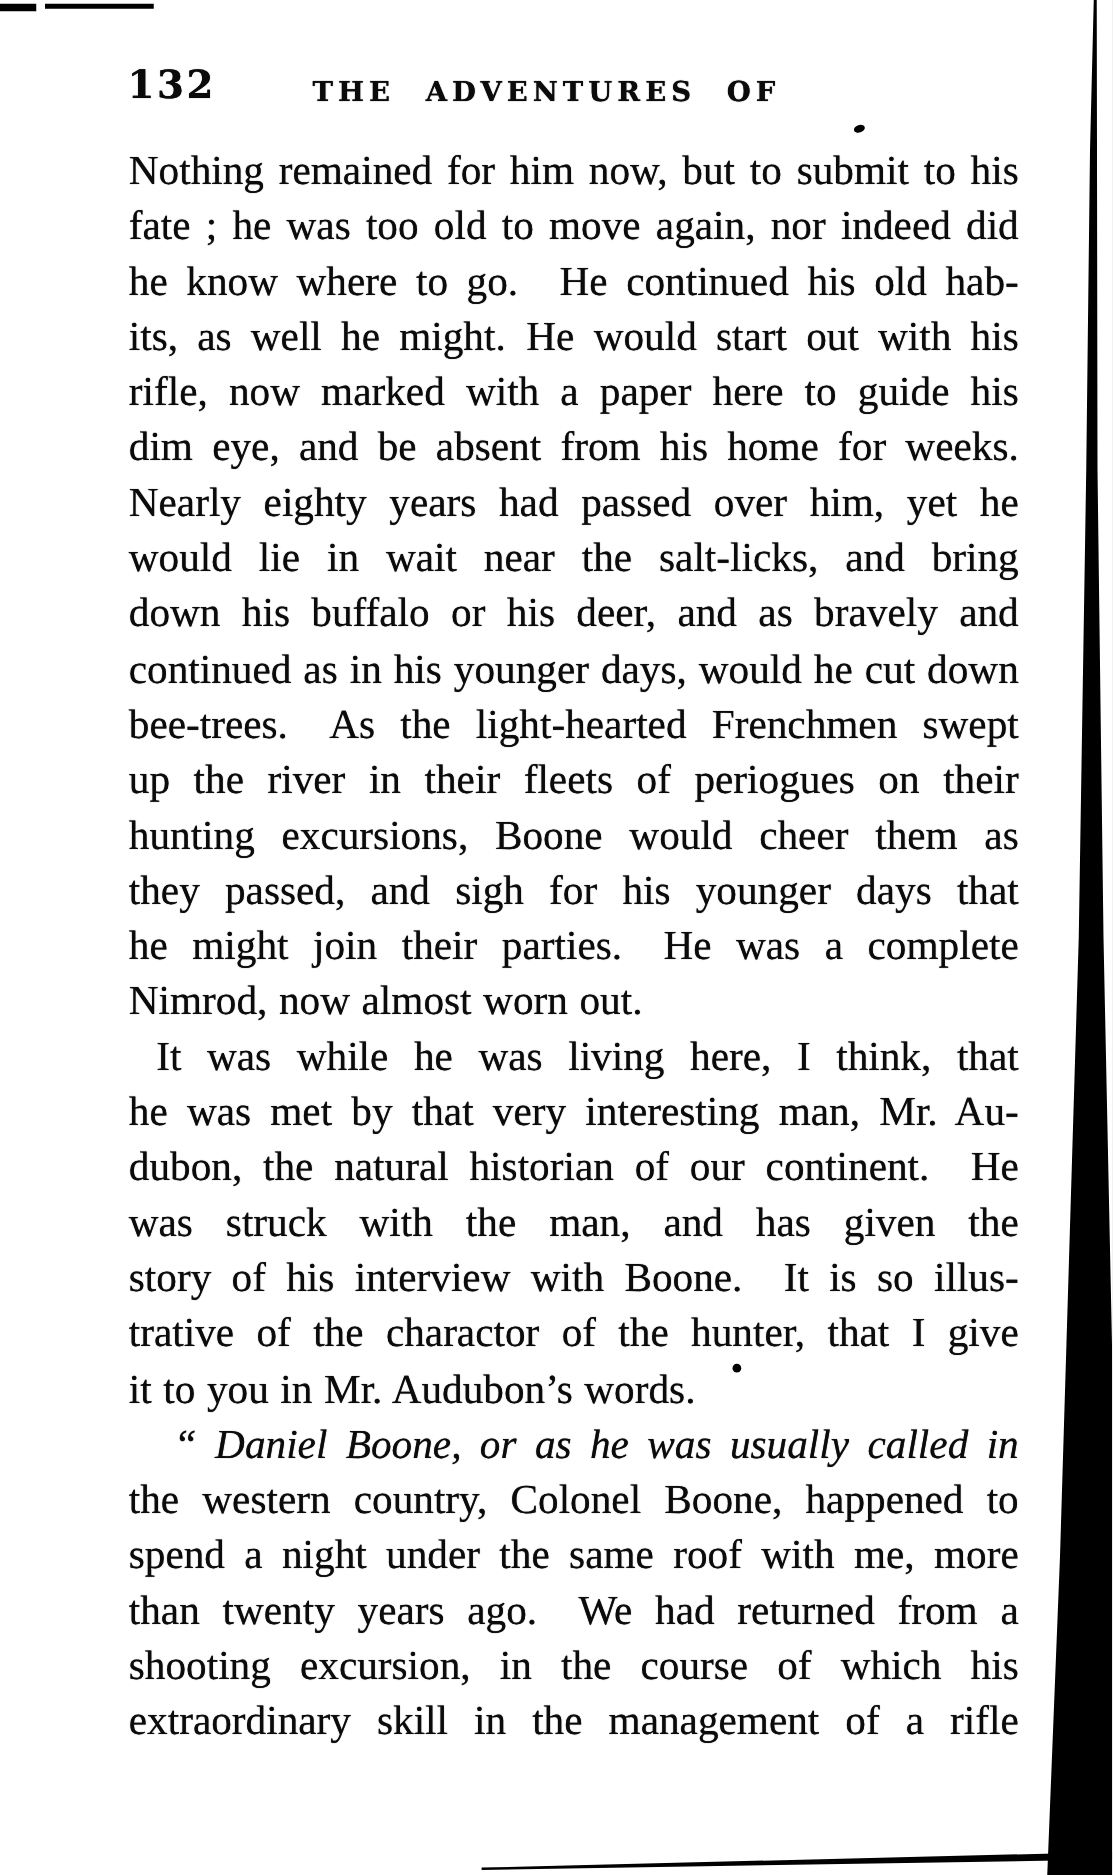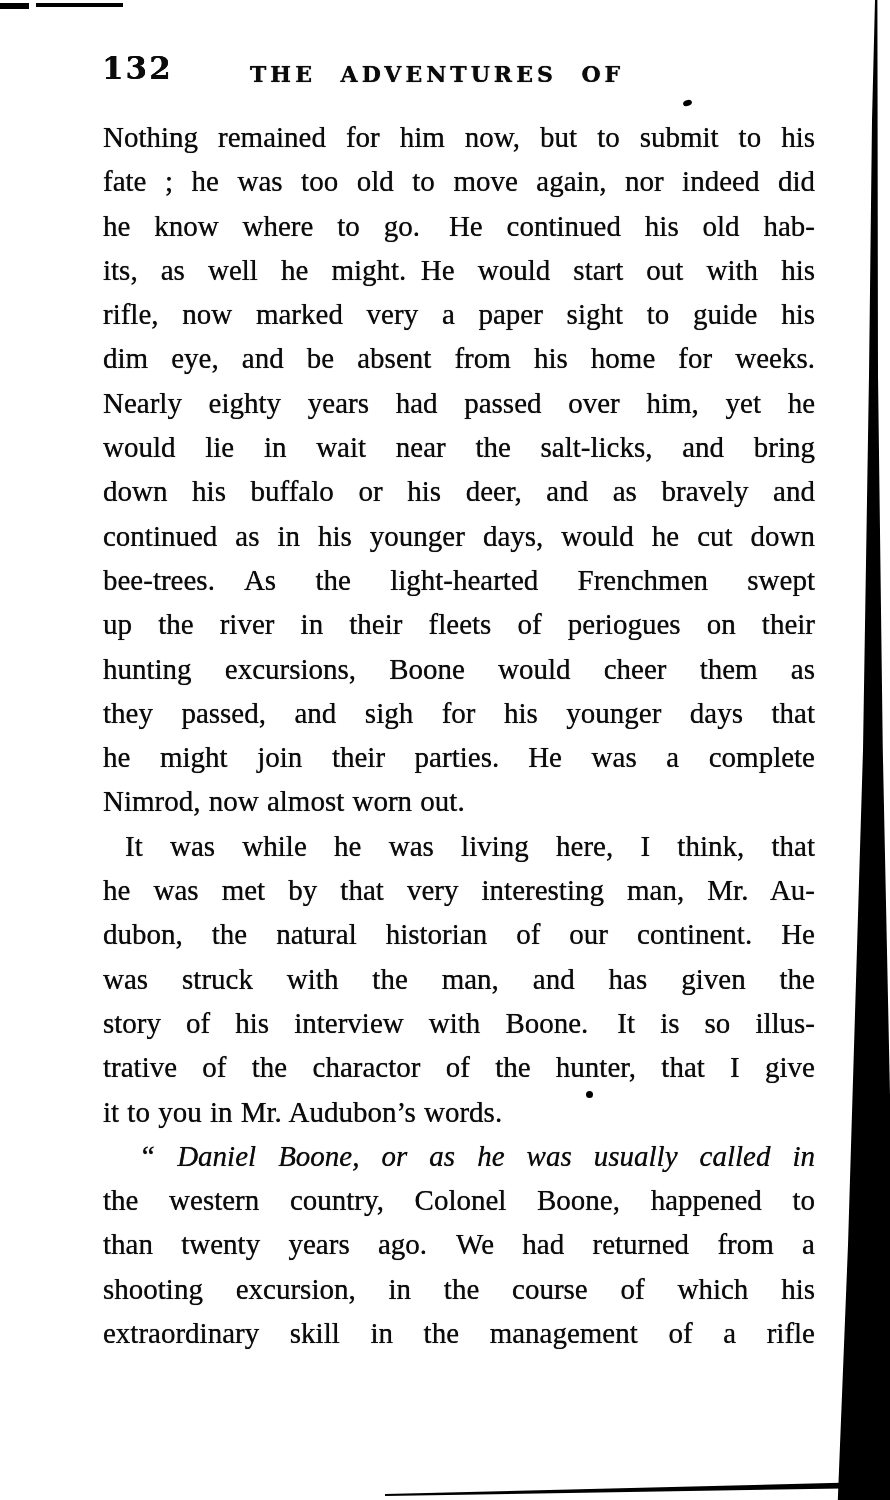--- a/index.html
+++ b/index.html
@@ -23,21 +23,21 @@
     text-align:right;
     font-family:"DejaVu Serif",serif;
     font-size:22px;font-weight:bold;
     letter-spacing:4px;word-spacing:13px;
     text-shadow:0 0 .8px #000;
     white-space:nowrap;
   }
   
   .bodytext{
     position:absolute;left:103px;top:115px;width:712px;
-    font-size:29px;line-height:44.3px;
+    font-size:33px;line-height:44.3px;
     text-shadow:0 0 .7px rgba(0,0,0,.85);
     word-spacing:1px;
   }
   .line{
     height:44.3px;
     text-align:justify;
     text-align-last:justify;
     white-space:nowrap;
   }
   .line.pend{text-align-last:left;white-space:normal;}
@@ -73,38 +73,39 @@
   <header>
     <span class="pagenum">132</span>
     <span class="runtitle">THE ADVENTURES OF</span>
   </header>
 
   <main class="bodytext">
     <div class="line">Nothing remained for him now, but to submit to his</div>
     <div class="line">fate ; he was too old to move again, nor indeed did</div>
     <div class="line">he know where to go. He continued his old hab-</div>
     <div class="line">its, as well he might. He would start out with his</div>
-    <div class="line">rifle, now marked very a paper sight to guide his</div>
+    <div class="line">rifle, now marked with a paper here to guide his</div>
     <div class="line">dim eye, and be absent from his home for weeks.</div>
     <div class="line">Nearly eighty years had passed over him, yet he</div>
     <div class="line">would lie in wait near the salt-licks, and bring</div>
     <div class="line">down his buffalo or his deer, and as bravely and</div>
     <div class="line">continued as in his younger days, would he cut down</div>
     <div class="line">bee-trees. As the light-hearted Frenchmen swept</div>
     <div class="line">up the river in their fleets of periogues on their</div>
     <div class="line">hunting excursions, Boone would cheer them as</div>
     <div class="line">they passed, and sigh for his younger days that</div>
     <div class="line">he might join their parties. He was a complete</div>
     <div class="line pend">Nimrod, now almost worn out.</div>
     <div class="line ind1">It was while he was living here, I think, that</div>
     <div class="line">he was met by that very interesting man, Mr. Au-</div>
     <div class="line">dubon, the natural historian of our continent. He</div>
     <div class="line">was struck with the man, and has given the</div>
     <div class="line">story of his interview with Boone. It is so illus-</div>
     <div class="line">trative of the charactor of the hunter, that I give</div>
     <div class="line pend">it to you in Mr. Audubon’s words.</div>
     <div class="line ind2">“ Daniel Boone, or as he was usually called in</div>
     <div class="line">the western country, Colonel Boone, happened to</div>
+    <div class="line">spend a night under the same roof with me, more</div>
     <div class="line">than twenty years ago. We had returned from a</div>
     <div class="line">shooting excursion, in the course of which his</div>
     <div class="line">extraordinary skill in the management of a rifle</div>
   </main>
 </div>
 
 </body></html>

